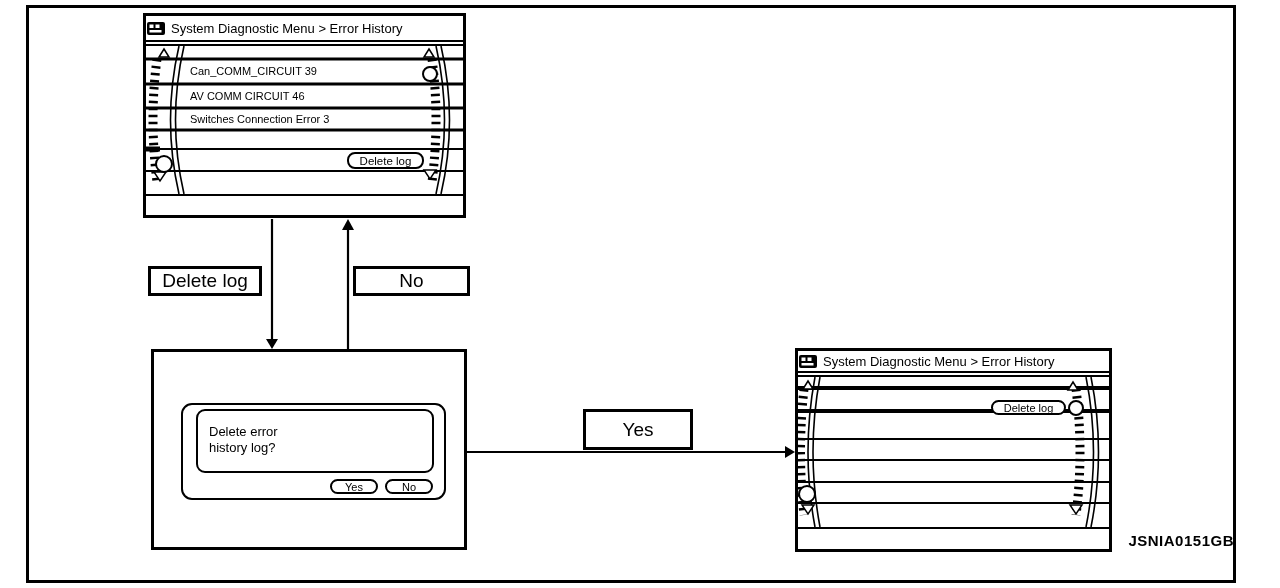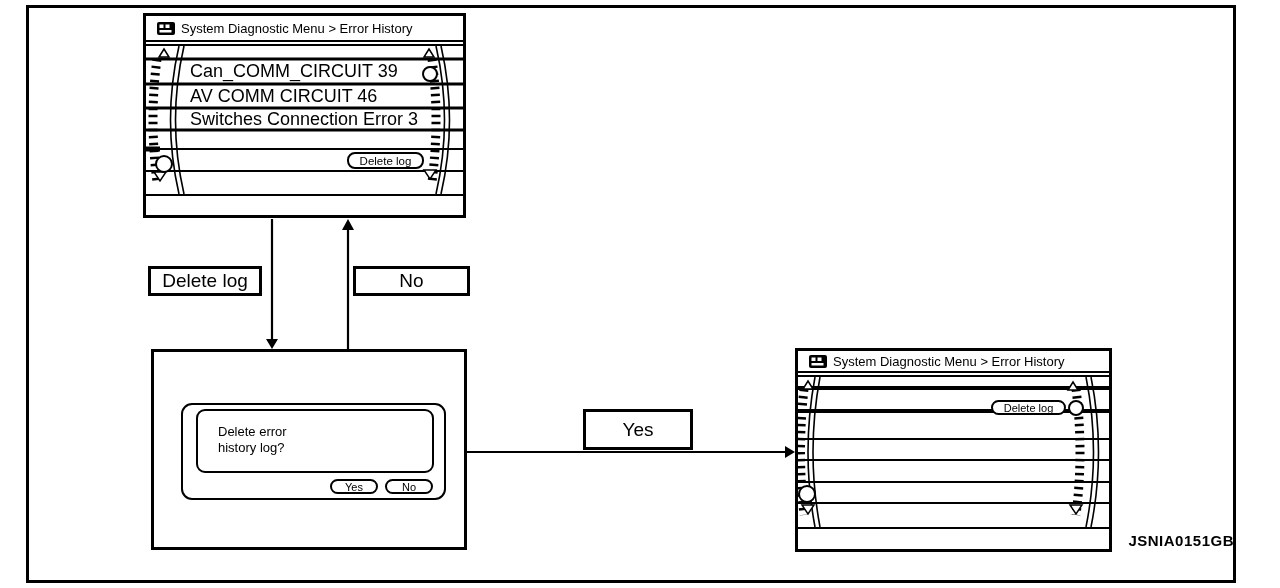--- a/index.html
+++ b/index.html
@@ -4,39 +4,39 @@
 <style>
   html,body{margin:0;padding:0;background:#fff;}
   #canvas{
     position:relative;width:1280px;height:588px;background:#fff;overflow:hidden;
     font-family:"Liberation Sans",sans-serif;color:#000;
   }
   .frame{position:absolute;left:26px;top:5px;width:1210px;height:578px;
     border:3px solid #000;box-sizing:border-box;background:#fff;}
   
   .screen{position:absolute;border:3px solid #000;box-sizing:border-box;background:#fff;}
-  .titlebar{display:flex;align-items:center;border-bottom:2px solid #000;padding-left:11px;
+  .titlebar{display:flex;align-items:center;border-bottom:2px solid #000;padding-left:1px;
     font-size:13px;white-space:nowrap;background:#fff;}
   .titlebar .ticon{display:inline-block;width:18px;height:13px;margin-right:6px;flex:0 0 auto;}
   .main{position:relative;margin-top:2px;border-top:2px solid #000;border-bottom:2px solid #000;
     background:#fff;overflow:hidden;}
   .deco{position:absolute;left:0;top:0;}
-  .rowtext{position:absolute;left:44px;right:40px;font-size:18px;line-height:23px;
+  .rowtext{position:absolute;left:44px;right:40px;font-size:11px;line-height:23px;
     white-space:nowrap;overflow:hidden;}
   .pill{position:absolute;border:2px solid #000;border-radius:8px;background:#fff;
     display:flex;align-items:center;justify-content:center;font-size:11.5px;box-sizing:border-box;}
   .strip{background:#fff;}
   
   .flowbox{position:absolute;border:3px solid #000;background:#fff;box-sizing:border-box;
     display:flex;align-items:center;justify-content:center;font-size:19px;white-space:nowrap;}
   
   .dlg-outer{position:absolute;left:27px;top:51px;width:265px;height:97px;border:2.5px solid #000;
     border-radius:11px;box-sizing:border-box;background:#fff;}
   .dlg-inner{position:absolute;left:13px;top:4px;width:238px;height:64px;border:2px solid #000;
-    border-radius:9px;box-sizing:border-box;padding:13px 8px 0 20px;font-size:13px;line-height:16px;}
+    border-radius:9px;box-sizing:border-box;padding:13px 8px 0 11px;font-size:13px;line-height:16px;}
   .dlg-btns{position:absolute;right:11px;bottom:4px;display:flex;gap:7px;}
   .dlg-btn{width:48px;height:15px;border:2px solid #000;border-radius:8px;box-sizing:border-box;
     display:flex;align-items:center;justify-content:center;font-size:11px;background:#fff;}
   
   .figcode{position:absolute;right:46px;top:532px;font-size:15px;font-weight:700;letter-spacing:0.5px;}
   .arrows{position:absolute;left:0;top:0;pointer-events:none;}
 </style>
 </head>
 <body>
 

